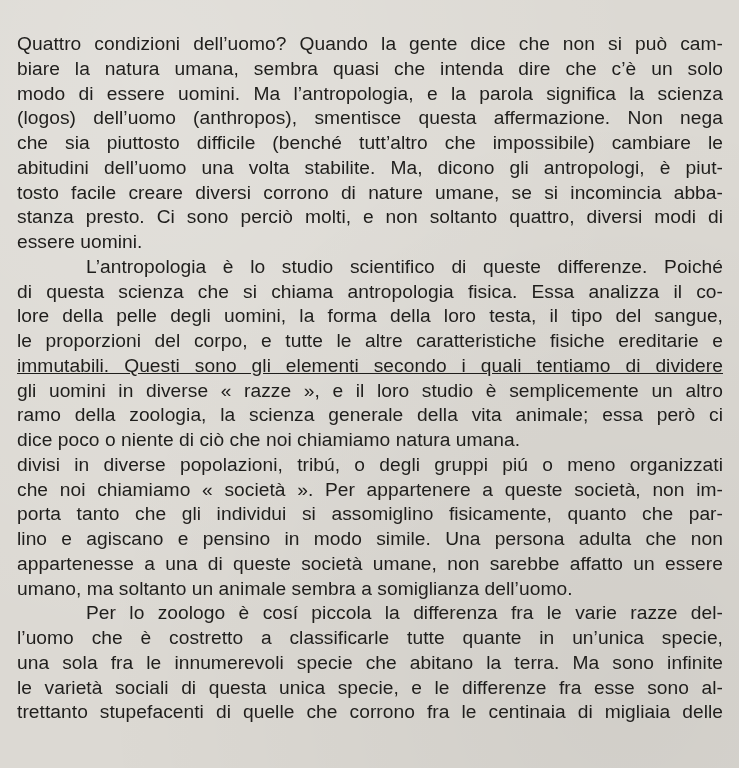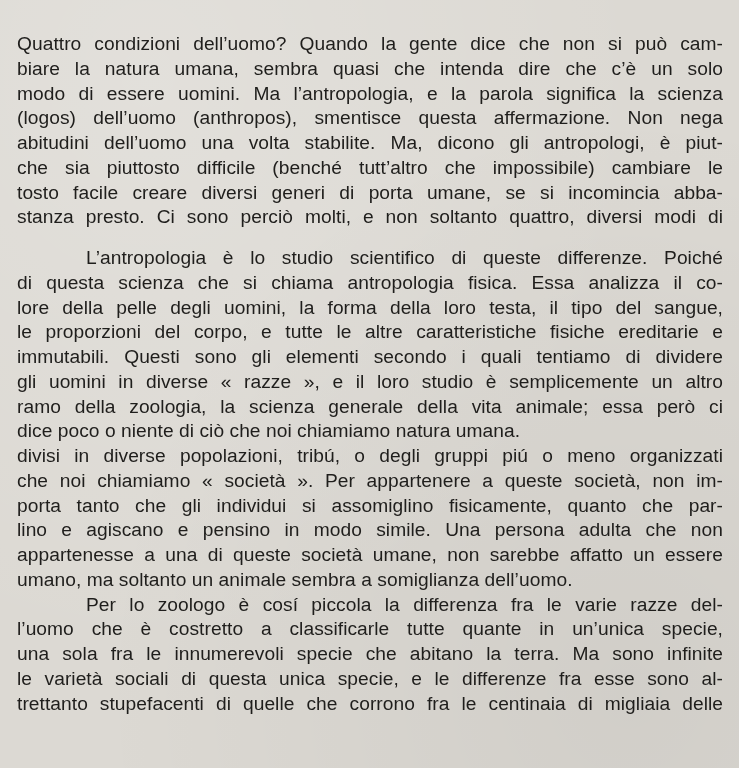--- a/index.html
+++ b/index.html
@@ -45,31 +45,32 @@
   </style>
 </head>
 <body>
 
 <div class="page" id="page">
     <div>
       <span class="line" style="white-space: normal; overflow: hidden;"><span class="seg it">Quattro</span><span class="seg"> condizioni dell’uomo? Quando la gente dice che non si può cam-</span></span>
       <span class="line" style="white-space: normal; overflow: hidden;"><span class="seg">biare la natura umana, sembra quasi che intenda dire che c’è un solo</span></span>
       <span class="line" style="white-space: normal; overflow: hidden;"><span class="seg">modo di essere uomini. Ma l’antropologia, e la parola significa la scienza</span></span>
       <span class="line" style="white-space: normal; overflow: hidden;"><span class="seg">(</span><span class="seg it">logos</span><span class="seg">) dell’uomo (</span><span class="seg it">anthropos</span><span class="seg">), smentisce questa affermazione. Non nega</span></span>
+      <span class="line" style="white-space: normal; overflow: hidden;"><span class="seg">che sia piuttosto difficile (benché tutt’altro che impossibile) </span><span class="seg it">cambiare</span><span class="seg"> le</span></span>
       <span class="line" style="white-space: normal; overflow: hidden;"><span class="seg">abitudini dell’uomo una volta stabilite. Ma, dicono gli antropologi, è piut-</span></span>
-      <span class="line" style="white-space: normal; overflow: hidden;"><span class="seg">che sia piuttosto difficile (benché tutt’altro che impossibile) </span><span class="seg it">cambiare</span><span class="seg"> le</span></span>
-      <span class="line" style="white-space: normal; overflow: hidden;"><span class="seg">tosto facile </span><span class="seg it">creare</span><span class="seg"> diversi generi di porta umane, se si incomincia abba-</span></span>
+      <span class="line" style="white-space: normal; overflow: hidden;"><span class="seg">tosto facile </span><span class="seg it">creare</span><span class="seg"> diversi corrono di nature umane, se si incomincia abba-</span></span>
       <span class="line" style="white-space: normal; overflow: hidden;"><span class="seg">stanza presto. Ci sono perciò molti, e non soltanto quattro, diversi modi di</span></span>
+      <span class="line last" style="white-space: normal; overflow: hidden;"><span class="seg">essere uomini.</span></span>
     </div>
     <div>
-      <span class="line indent" style="white-space: normal; overflow: hidden; margin-top: 16px;"><span class="seg">L’antropologia è lo studio scientifico di queste differenze. Poiché</span></span>
+      <span class="line indent" style="white-space: normal; overflow: hidden;"><span class="seg">L’antropologia è lo studio scientifico di queste differenze. Poiché</span></span>
       <span class="line" style="white-space: normal; overflow: hidden;"><span class="seg">di questa scienza che si chiama antropologia fisica. Essa analizza il co-</span></span>
       <span class="line" style="white-space: normal; overflow: hidden;"><span class="seg">lore della pelle degli uomini, la forma della loro testa, il tipo del sangue,</span></span>
       <span class="line" style="white-space: normal; overflow: hidden;"><span class="seg">le proporzioni del corpo, e tutte le altre caratteristiche fisiche ereditarie e</span></span>
-      <span class="line" style="white-space: normal; overflow: hidden;"><span class="seg">immutabili. Questi sono gli elementi secondo i quali tentiamo di dividere</span></span>
+      <span class="line" style="white-space: normal; overflow: hidden; text-decoration: underline;"><span class="seg">immutabili. Questi sono gli elementi secondo i quali tentiamo di dividere</span></span>
       <span class="line" style="white-space: normal; overflow: hidden;"><span class="seg">gli uomini in diverse « razze », e il loro studio è semplicemente un altro</span></span>
       <span class="line" style="white-space: normal; overflow: hidden;"><span class="seg">ramo della zoologia, la scienza generale della vita animale; essa però ci</span></span>
       <span class="line last" style="white-space: normal; overflow: hidden;"><span class="seg">dice poco o niente di ciò che noi chiamiamo natura umana.</span></span>
     </div>
     <div>
       <span class="line" style="white-space: normal; overflow: hidden;"><span class="seg">divisi in diverse popolazioni, tribú, o degli gruppi piú o meno organizzati</span></span>
       <span class="line" style="white-space: normal; overflow: hidden;"><span class="seg">che noi chiamiamo « società ». Per appartenere a queste società, non im-</span></span>
       <span class="line" style="white-space: normal; overflow: hidden;"><span class="seg">porta tanto che gli individui si assomiglino fisicamente, quanto che par-</span></span>
       <span class="line" style="white-space: normal; overflow: hidden;"><span class="seg">lino e agiscano e pensino in modo simile. Una persona adulta che non</span></span>
       <span class="line" style="white-space: normal; overflow: hidden;"><span class="seg">appartenesse a una di queste società umane, non sarebbe affatto un essere</span></span>

